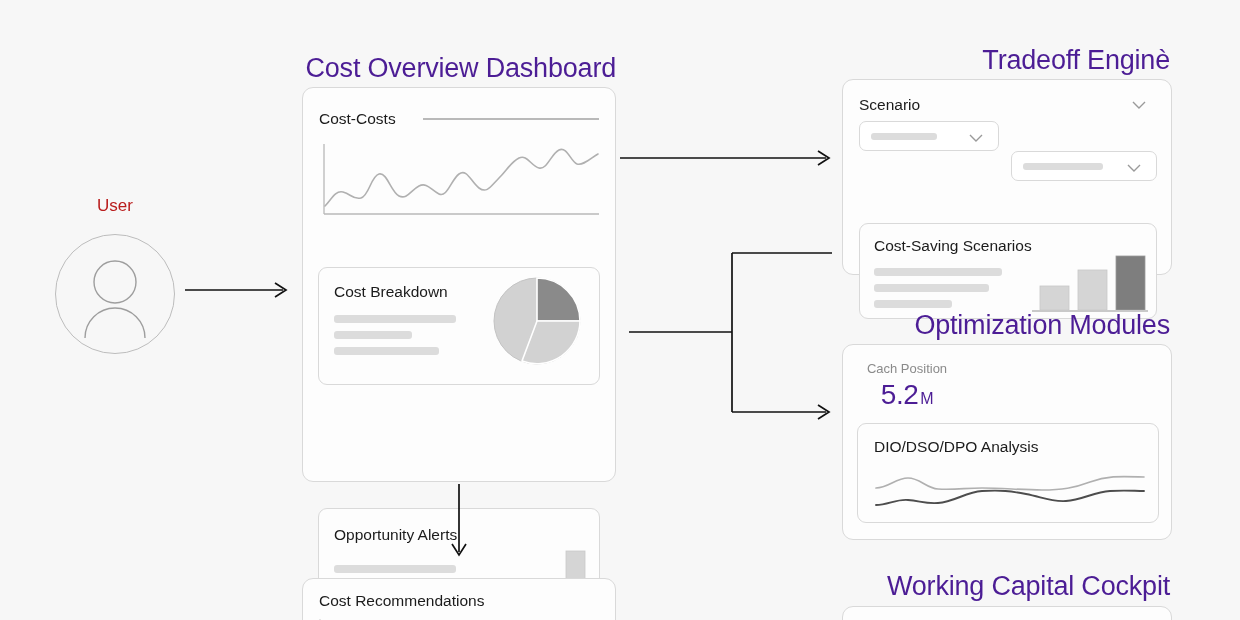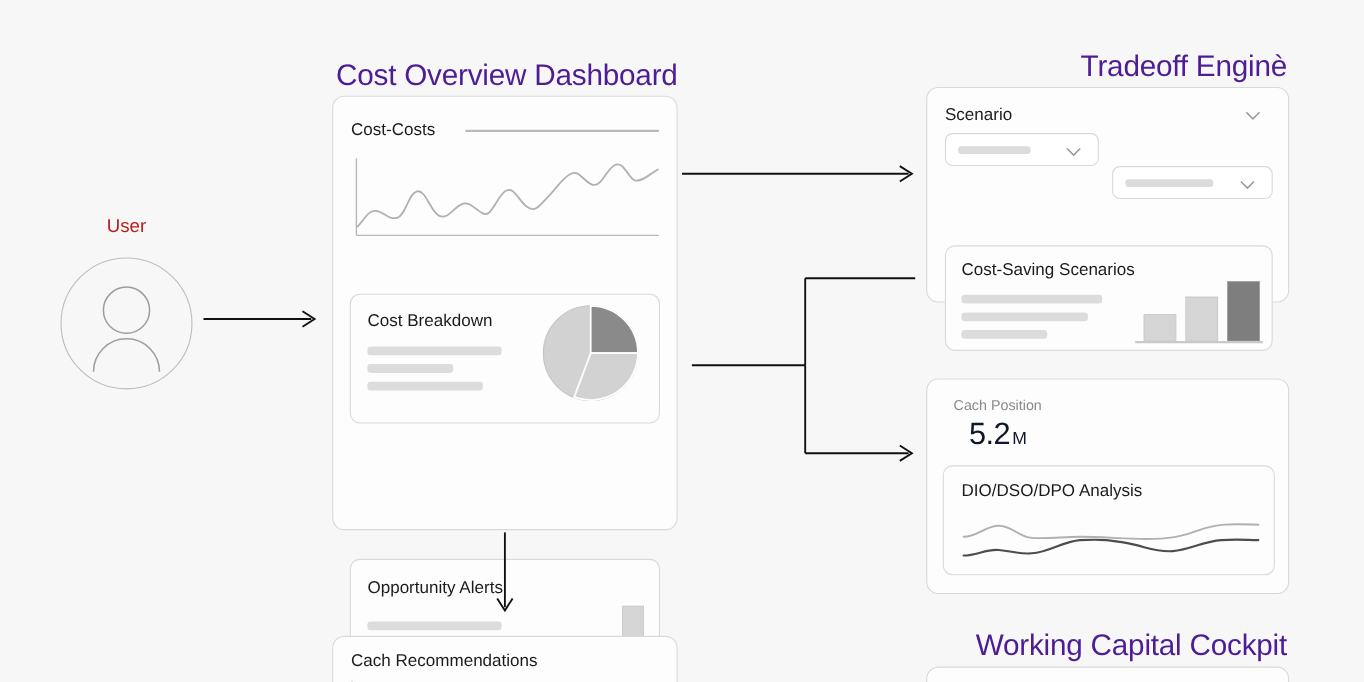--- a/index.html
+++ b/index.html
@@ -61,21 +61,21 @@
   
   .dd{
     border:1px solid #d9d9d9;border-radius:7px;background:#fff;
     box-sizing:border-box;position:relative;
   }
   .dd .dd-fill{position:absolute;background:#dcdcdc;border-radius:3px;height:7px;}
   .chev{position:absolute;stroke:#9a9a9a;stroke-width:1.4;fill:none;}
 
   
   .kpi-label{font-size:13px;color:#8a8a8a;white-space:nowrap;text-align:center;}
-  .kpi-value{font-size:28px;color:#0f172a;font-weight:400;white-space:nowrap;text-align:center;letter-spacing:-0.5px;}
+  .kpi-value{font-size:28px;color:#4c1d95;font-weight:400;white-space:nowrap;text-align:center;letter-spacing:-0.5px;}
   .kpi-value .unit{font-size:16px;margin-left:2px;}
 
   svg{display:block;overflow:visible;}
 </style>
 </head>
 <body>
 
 <div class="canvas">
 
   <div class="abs user-label" style="left:55px;top:196px;width:120px;">User</div>
@@ -137,21 +137,21 @@
       </svg>
     </div>
   </div>
 
   <svg class="abs" style="left:444px;top:484px;" width="30" height="82">
     <line x1="15" y1="0" x2="15" y2="68" stroke="#111" stroke-width="1.7"></line>
     <polyline points="8,60 15,71 22,60" fill="none" stroke="#111" stroke-width="1.7"></polyline>
   </svg>
 
   <div class="abs card" style="left:302px;top:578px;width:314px;height:90px;">
-    <div class="abs card-title" style="left:16px;top:13px;">Cach Recommendations</div>
+    <div class="abs card-title" style="left:16px;top:13px;">Cost Recommendations</div>
     <div class="abs skel" style="left:16px;top:40px;width:2px;height:14px;"></div>
   </div>
 
   <svg class="abs" style="left:620px;top:140px;" width="220" height="290">
 
     <line x1="0" y1="18" x2="206" y2="18" stroke="#111" stroke-width="1.7"></line>
     <polyline points="198,11 209,18 198,25" fill="none" stroke="#111" stroke-width="1.7"></polyline>
 
     <line x1="9" y1="192" x2="112" y2="192" stroke="#111" stroke-width="1.7"></line>
     <line x1="112" y1="192" x2="112" y2="113" stroke="#111" stroke-width="1.7"></line>
@@ -192,20 +192,21 @@
 
       <svg class="abs" style="left:168px;top:22px;" width="120" height="68" viewBox="0 0 120 68">
         <rect x="12" y="40" width="29" height="24" fill="#d5d5d5" stroke="#c7c7c7" stroke-width="0.8"></rect>
         <rect x="50" y="24" width="29" height="40" fill="#d5d5d5" stroke="#c7c7c7" stroke-width="0.8"></rect>
         <rect x="88" y="10" width="29" height="54" fill="#7e7e7e" stroke="#9b9b9b" stroke-width="0.8"></rect>
         <line x1="4" y1="65" x2="120" y2="65" stroke="#c9c9c9" stroke-width="2"></line>
       </svg>
     </div>
   </div>
 
+  <div class="abs section-title" style="left:845px;top:310px;width:325px;">Optimization Modules</div>
 
   <div class="abs card" style="left:842px;top:344px;width:330px;height:196px;">
 
     <div class="abs" style="left:14px;top:16px;width:100px;">
       <div class="kpi-label">Cach Position</div>
       <div class="kpi-value" style="margin-top:3px;">
         <span>5.2</span><span class="unit">M</span>
       </div>
     </div>
 

